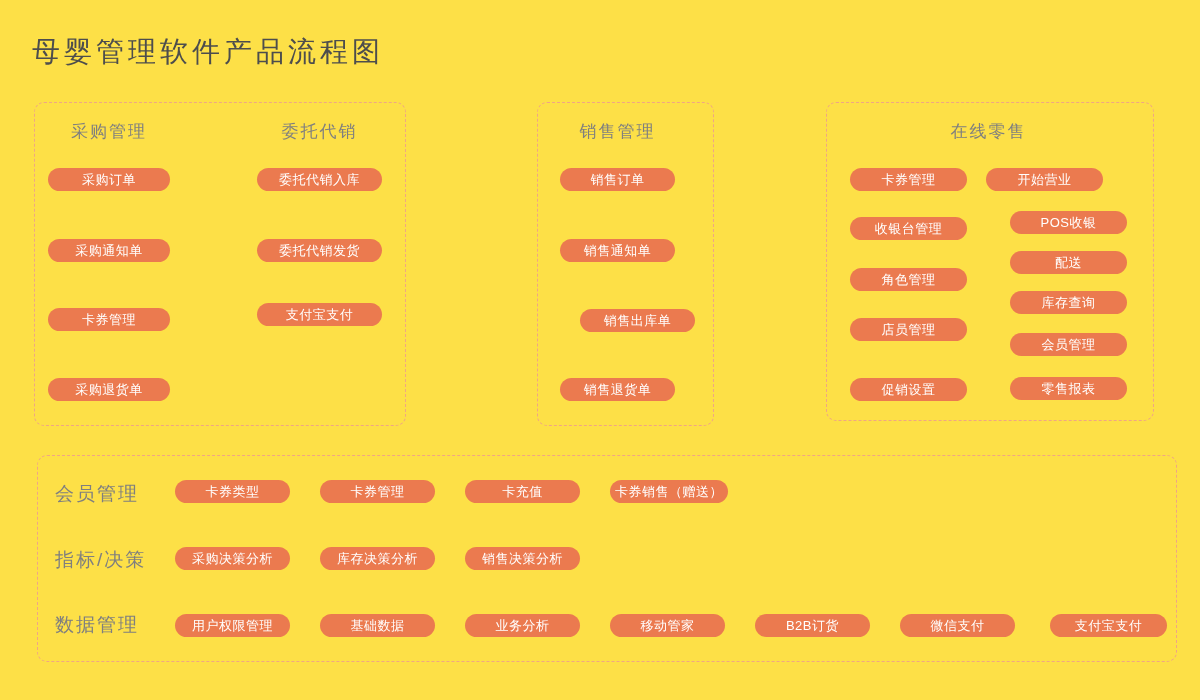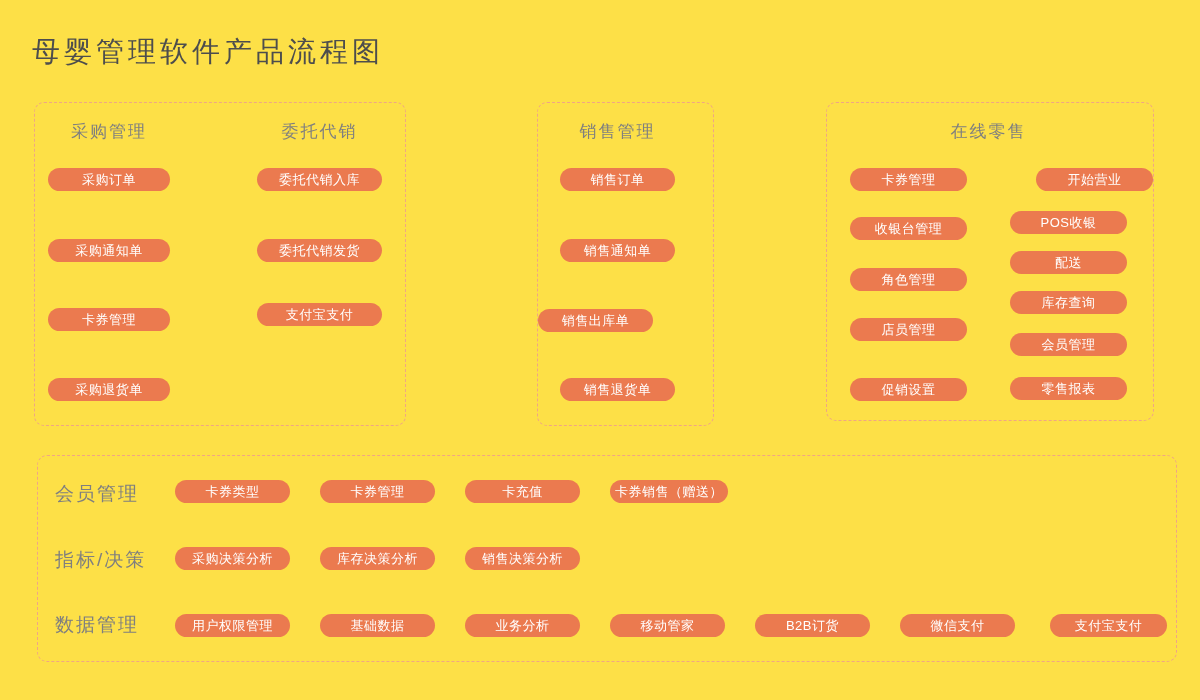--- a/index.html
+++ b/index.html
@@ -76,33 +76,33 @@
 
   <div class="pill" style="left:257px; top:168px; width:125px;">委托代销入库</div>
   <div class="pill" style="left:257px; top:239px; width:125px;">委托代销发货</div>
   <div class="pill" style="left:257px; top:303px; width:125px;">支付宝支付</div>
 
   <div class="dashed-box" style="left:537px; top:102px; width:177px; height:324px;"></div>
   <div class="box-header" style="left:560px; top:120px; width:115px;">销售管理</div>
 
   <div class="pill" style="left:560px; top:168px; width:115px;">销售订单</div>
   <div class="pill" style="left:560px; top:239px; width:115px;">销售通知单</div>
-  <div class="pill" style="left:538px; top:309px; width:115px;">销售出库单</div>
+  <div class="pill" style="left:580px; top:309px; width:115px;">销售出库单</div>
   <div class="pill" style="left:560px; top:378px; width:115px;">销售退货单</div>
 
   <div class="dashed-box" style="left:826px; top:102px; width:328px; height:319px;"></div>
   <div class="box-header" style="left:850px; top:120px; width:277px;">在线零售</div>
 
   <div class="pill" style="left:850px; top:168px; width:117px;">卡券管理</div>
   <div class="pill" style="left:850px; top:217px; width:117px;">收银台管理</div>
   <div class="pill" style="left:850px; top:268px; width:117px;">角色管理</div>
   <div class="pill" style="left:850px; top:318px; width:117px;">店员管理</div>
   <div class="pill" style="left:850px; top:378px; width:117px;">促销设置</div>
 
-  <div class="pill" style="left:1036px; top:168px; width:117px;">开始营业</div>
+  <div class="pill" style="left:986px; top:168px; width:117px;">开始营业</div>
   <div class="pill" style="left:1010px; top:211px; width:117px;">POS收银</div>
   <div class="pill" style="left:1010px; top:251px; width:117px;">配送</div>
   <div class="pill" style="left:1010px; top:291px; width:117px;">库存查询</div>
   <div class="pill" style="left:1010px; top:333px; width:117px;">会员管理</div>
   <div class="pill" style="left:1010px; top:377px; width:117px;">零售报表</div>
 
   <div class="dashed-box" style="left:37px; top:455px; width:1140px; height:207px;"></div>
 
   <div class="row-label" style="left:55px; top:481px;">会员管理</div>
   <div class="pill" style="left:175px; top:480px; width:115px;">卡券类型</div>

